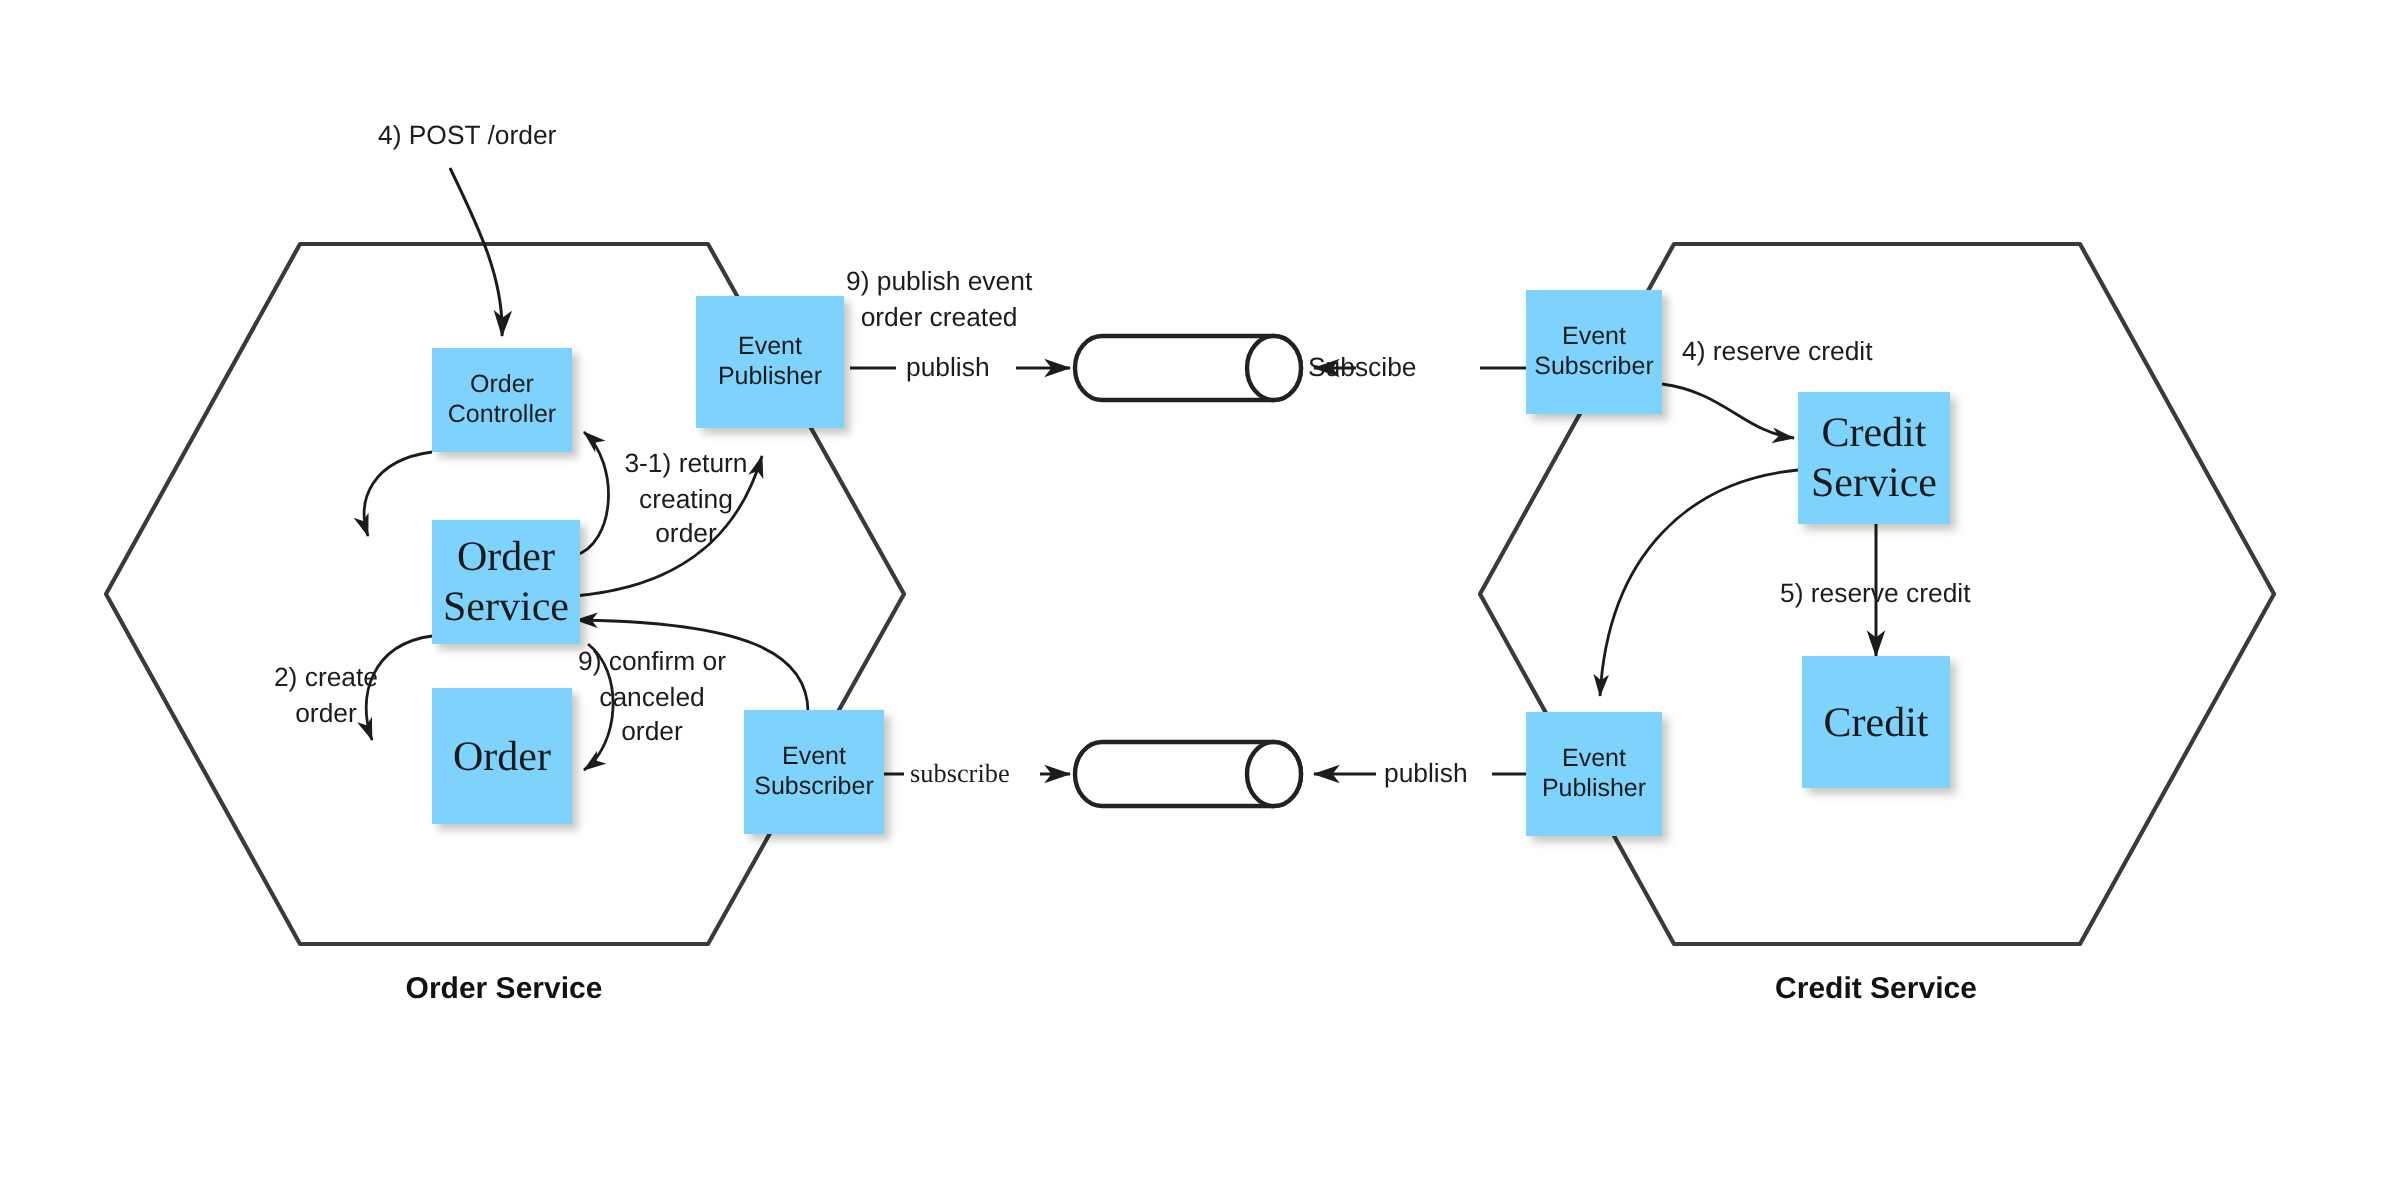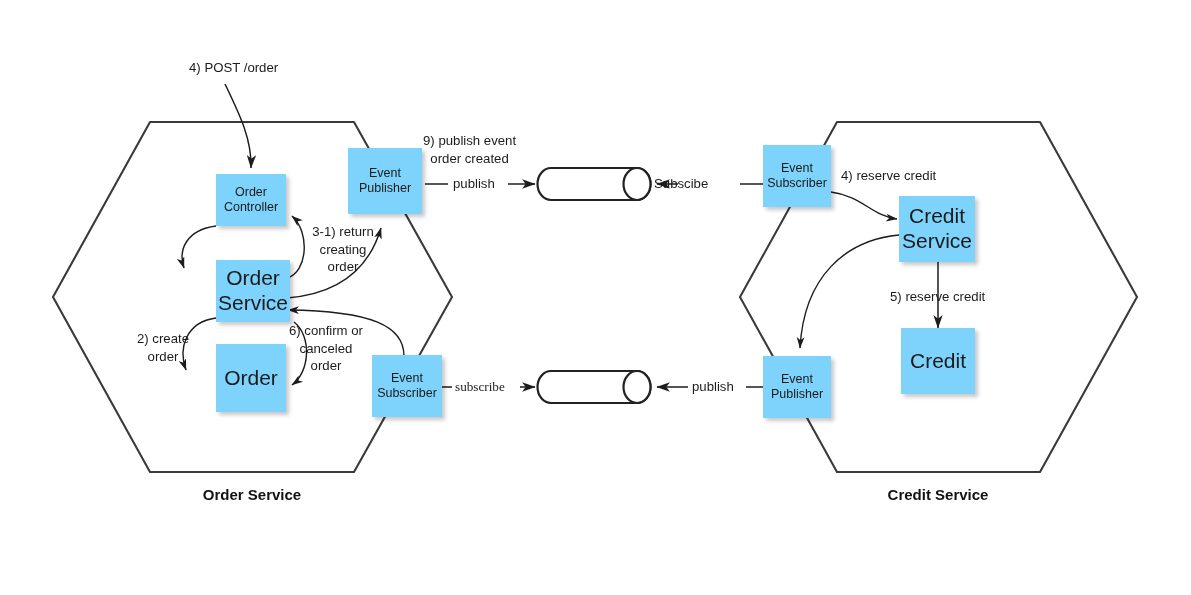--- a/index.html
+++ b/index.html
@@ -35,21 +35,21 @@
     display: flex;
     align-items: center;
     justify-content: center;
     text-align: center;
     line-height: 1.18;
     box-shadow: 3px 3px 4px rgba(0,0,0,0.22);
     z-index: 5;
     padding: 2px;
   }
   .note-sm { font-size: 12.5px; }
-  .note-lg { font-size: 21px; }
+  .note-lg { font-size: 21px; font-family: Liberation Serif, serif; }
 
   
   .dtext {
     position: absolute;
     color: #1c1c1c;
     font-size: 13.2px;
     line-height: 1.33;
     white-space: pre;
     z-index: 6;
   }
@@ -181,21 +181,21 @@
 
   <div class="dtext center" style="left:297px; top:223px; width:92px; white-space:pre-line;">3-1) return
 creating
 order</div>
 
   <div class="dtext" style="left:841px; top:167px;">4) reserve credit</div>
 
   <div class="dtext" style="left:890px; top:288px;">5) reserve credit</div>
 
 
-  <div class="dtext center" style="left:278px; top:322px; width:96px; white-space:pre-line;">6) confirm or
+  <div class="dtext center" style="left:278px; top:322px; width:96px; white-space:pre-line;">9) confirm or
 canceled
 order</div>
 
   <div class="dtext" style="left:453px; top:175px;">publish</div>
 
   <div class="dtext" style="left:654px; top:175px;">Subscibe</div>
 
   <div class="dtext" style="left:455px; top:378px;font-family:Liberation Serif, serif;">subscribe</div>
 
   <div class="dtext" style="left:692px; top:378px;">publish</div>

